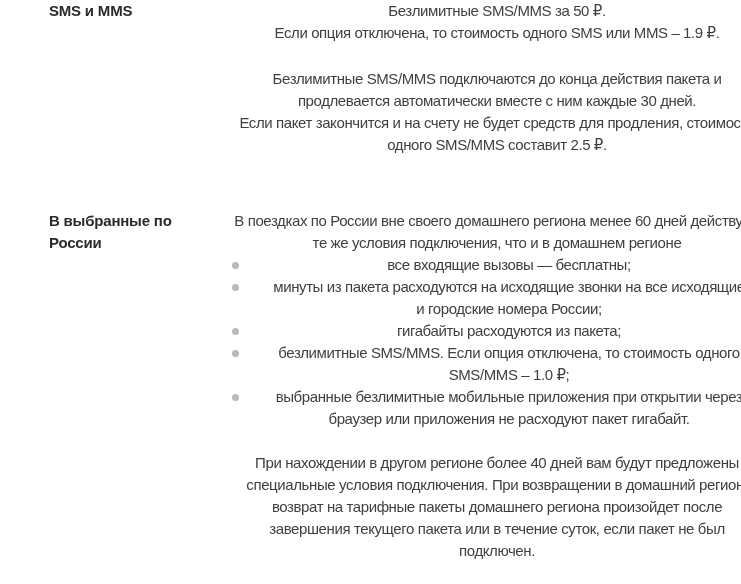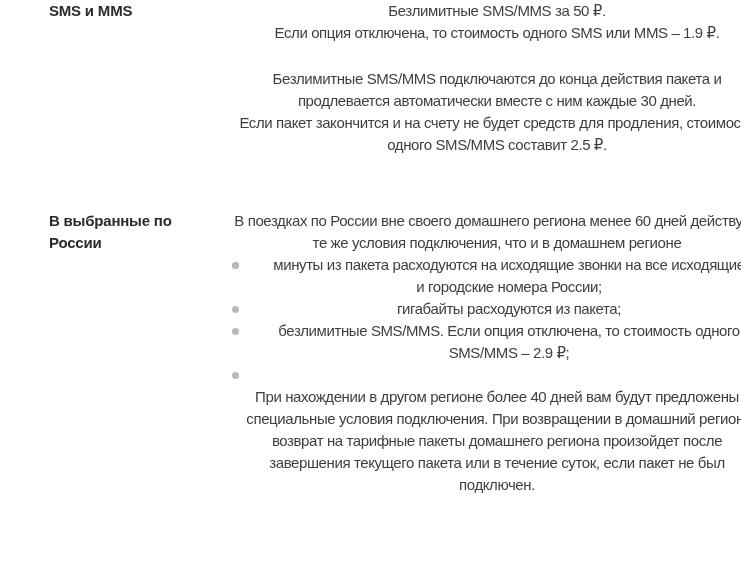--- a/index.html
+++ b/index.html
@@ -80,37 +80,40 @@
   </section>
 
   <section class="section-row">
     <div class="label-col">В выбранные по России</div>
     <div class="content-col">
       <p class="para">В поездках по России вне своего домашнего региона менее 60 дней действуют
 те же условия подключения, что и в домашнем регионе</p>
       <ul class="bullets">
         <li>
           <span class="bullet-dot"></span>
+          <span class="bullet-text">все входящие вызовы — бесплатны;</span>
         </li>
         <li>
           <span class="bullet-dot"></span>
           <span class="bullet-text">минуты из пакета расходуются на исходящие звонки на все исходящие
 и городские номера России;</span>
         </li>
         <li>
           <span class="bullet-dot"></span>
           <span class="bullet-text">гигабайты расходуются из пакета;</span>
         </li>
         <li>
           <span class="bullet-dot"></span>
           <span class="bullet-text">безлимитные SMS/MMS. Если опция отключена, то стоимость одного
-SMS/MMS – 2.9 ₽;</span>
+SMS/MMS – 1.0 ₽;</span>
         </li>
         <li>
           <span class="bullet-dot"></span>
+          <span class="bullet-text">выбранные безлимитные мобильные приложения при открытии через
+браузер или приложения не расходуют пакет гигабайт.</span>
         </li>
       </ul>
       <p class="para outro">При нахождении в другом регионе более 40 дней вам будут предложены
 специальные условия подключения. При возвращении в домашний регион,
 возврат на тарифные пакеты домашнего региона произойдет после
 завершения текущего пакета или в течение суток, если пакет не был
 подключен.</p>
     </div>
   </section>
 

